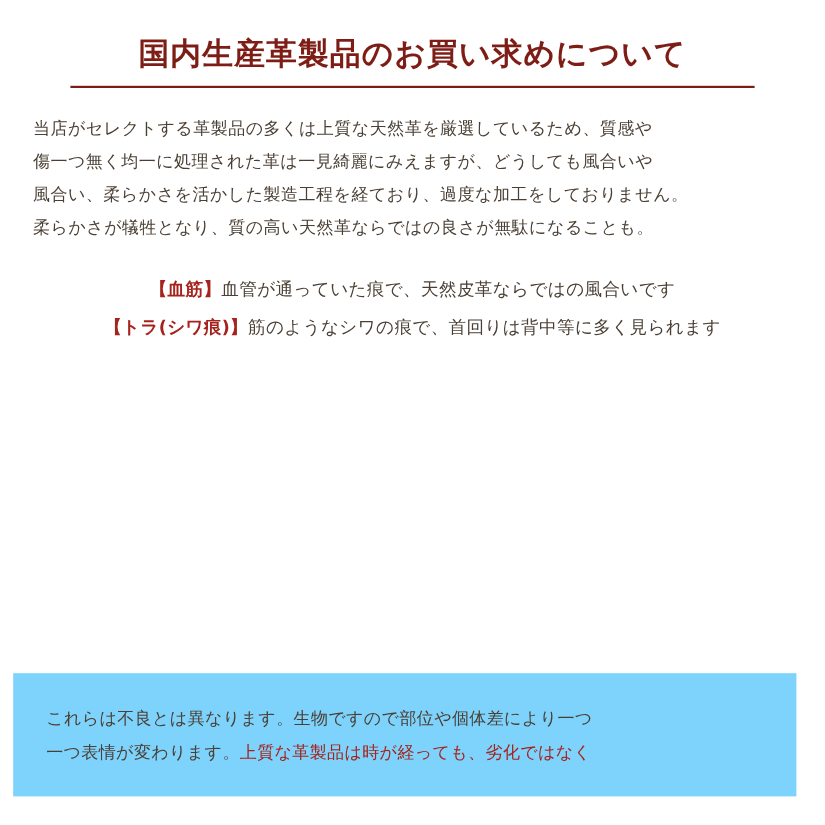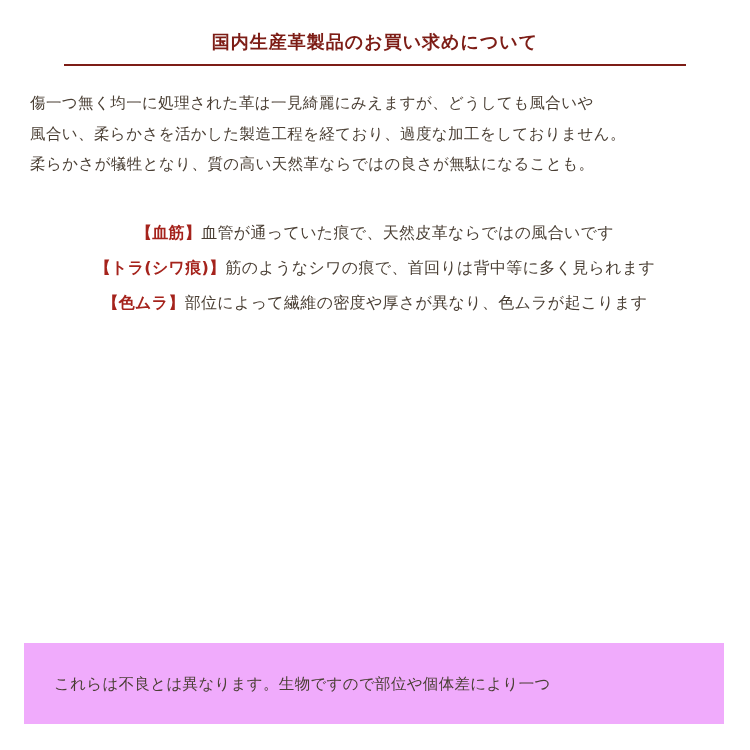--- a/index.html
+++ b/index.html
@@ -19,21 +19,21 @@
     width: 750px;
     height: 750px;
     box-sizing: border-box;
     padding: 0;
   }
   
   .title-wrap {
     padding: 30px 40px 0 40px;
   }
   .title {
-    font-size: 18px;
+    font-size: 28px;
     font-weight: bold;
     color: #7d1d16;
     text-align: center;
     letter-spacing: 1px;
     line-height: 1.35;
     padding-bottom: 10px;
     border-bottom: 2px solid #7d1d16;
     margin: 0 24px;
   }
   
@@ -42,41 +42,41 @@
     font-size: 15.5px;
     line-height: 1.95;
     color: #4a3f34;
     letter-spacing: 0.4px;
   }
   .intro p {
     margin: 0;
   }
   
   .features {
-    margin: 36px 30px 0 30px;
+    margin: 22px 30px 0 30px;
   }
   .feature-row {
     font-size: 16px;
     line-height: 2.2;
     color: #4a3f34;
     text-align: center;
     letter-spacing: 0.3px;
     white-space: nowrap;
   }
   .tag {
     color: #a5231c;
     font-weight: bold;
   }
   
   .note-box {
     position: absolute;
-    left: 24px;
+    left: 12px;
     right: 26px;
     bottom: 26px;
-    background: #f0abfc;
+    background: #7dd3fc;
     padding: 26px 30px 24px 30px;
     box-sizing: border-box;
   }
   .note-line {
     font-size: 15.5px;
     line-height: 2.0;
     color: #4a3f34;
     letter-spacing: 0.3px;
   }
   .hl {
@@ -86,34 +86,35 @@
 </head>
 <body>
 
 <div class="page">
 
   <div class="title-wrap">
     <div class="title">国内生産革製品のお買い求めについて</div>
   </div>
 
   <div class="intro">
+    <p>当店がセレクトする革製品の多くは上質な天然革を厳選しているため、質感や</p>
     <p>傷一つ無く均一に処理された革は一見綺麗にみえますが、どうしても風合いや</p>
     <p>風合い、柔らかさを活かした製造工程を経ており、過度な加工をしておりません。</p>
     <p>柔らかさが犠牲となり、質の高い天然革ならではの良さが無駄になることも。</p>
   </div>
 
   <div class="features">
     <div class="feature-row">
       <span class="tag">【血筋】</span><span>血管が通っていた痕で、天然皮革ならではの風合いです</span>
     </div>
     <div class="feature-row">
       <span class="tag">【トラ(シワ痕)】</span><span>筋のようなシワの痕で、首回りは背中等に多く見られます</span>
     </div>
-    <div class="feature-row">
-      <span class="tag">【色ムラ】</span><span>部位によって繊維の密度や厚さが異なり、色ムラが起こります</span>
-    </div>
   </div>
 
   <div class="note-box">
     <div class="note-line">これらは不良とは異なります。生物ですので部位や個体差により一つ</div>
+    <div class="note-line">
+      <span>一つ表情が変わります。</span><span class="hl">上質な革製品は時が経っても、</span><span class="hl">劣化ではなく</span>
+    </div>
   </div>
 
 </div>
 
 </body></html>

